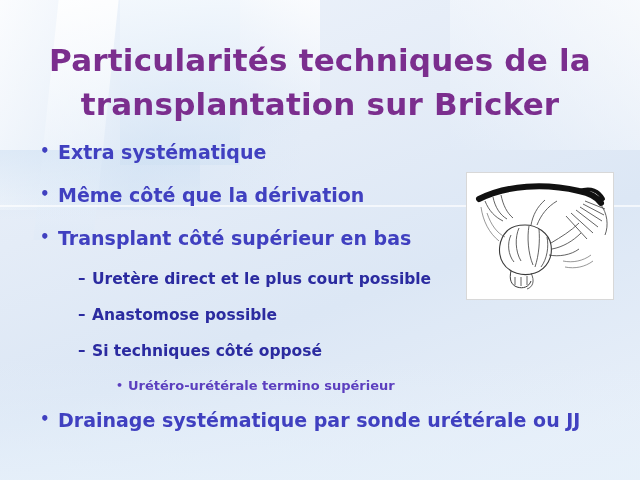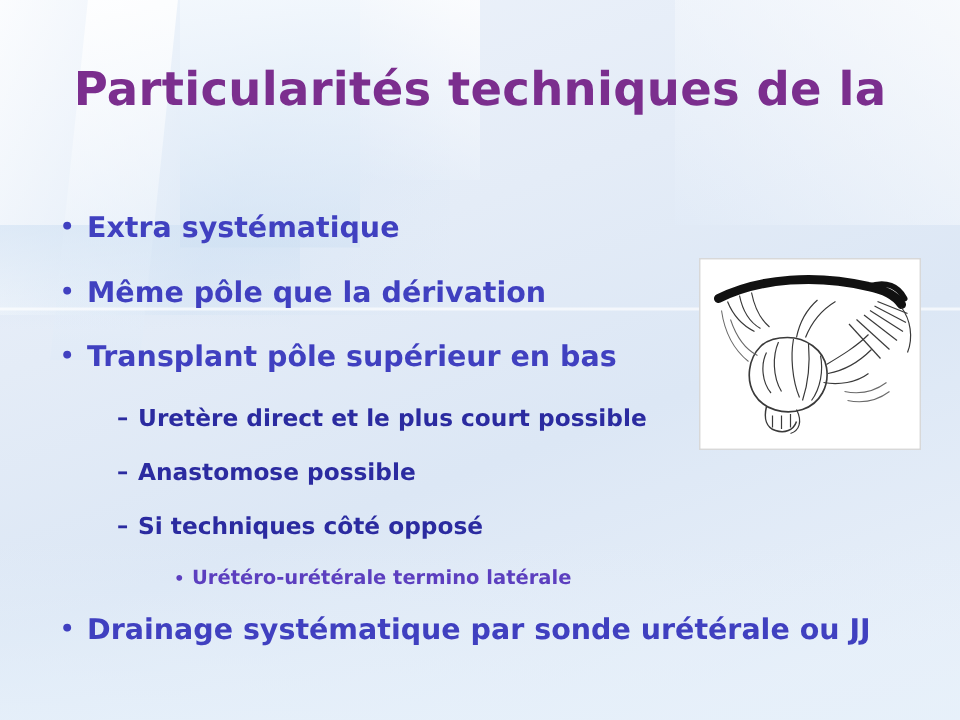--- a/index.html
+++ b/index.html
@@ -150,57 +150,58 @@
   <div class="bg-panel bg-b"></div>
   <div class="bg-panel bg-c"></div>
   <div class="bg-panel bg-d"></div>
   <div class="bg-panel bg-e"></div>
   <div class="bg-panel bg-f"></div>
   <div class="bg-panel bg-g"></div>
   <div class="bg-panel bg-h"></div>
 
   <div class="title">
     <span class="line">Particularités techniques de la</span>
+    <span class="line">transplantation sur Bricker</span>
   </div>
 
   <div class="content">
 
     <div class="bullet l1">
       <span class="marker">•</span>
       <span class="text">Extra systématique</span>
     </div>
 
     <div class="bullet l1">
       <span class="marker">•</span>
-      <span class="text">Même pôle que la dérivation</span>
+      <span class="text">Même côté que la dérivation</span>
     </div>
 
     <div class="bullet l1">
       <span class="marker">•</span>
-      <span class="text">Transplant pôle supérieur en bas</span>
+      <span class="text">Transplant côté supérieur en bas</span>
     </div>
 
     <div class="bullet l2">
       <span class="marker">–</span>
       <span class="text">Uretère direct et le plus court possible</span>
     </div>
 
     <div class="bullet l2">
       <span class="marker">–</span>
       <span class="text">Anastomose possible</span>
     </div>
 
     <div class="bullet l2">
       <span class="marker">–</span>
       <span class="text">Si techniques côté opposé</span>
     </div>
 
     <div class="bullet l3">
       <span class="marker">•</span>
-      <span class="text">Urétéro-urétérale termino latérale</span>
+      <span class="text">Urétéro-urétérale termino supérieur</span>
     </div>
 
     <div class="bullet l1 last">
       <span class="marker">•</span>
       <span class="text">Drainage systématique par sonde urétérale ou JJ</span>
     </div>
 
   </div>
 
   <div class="figure">

